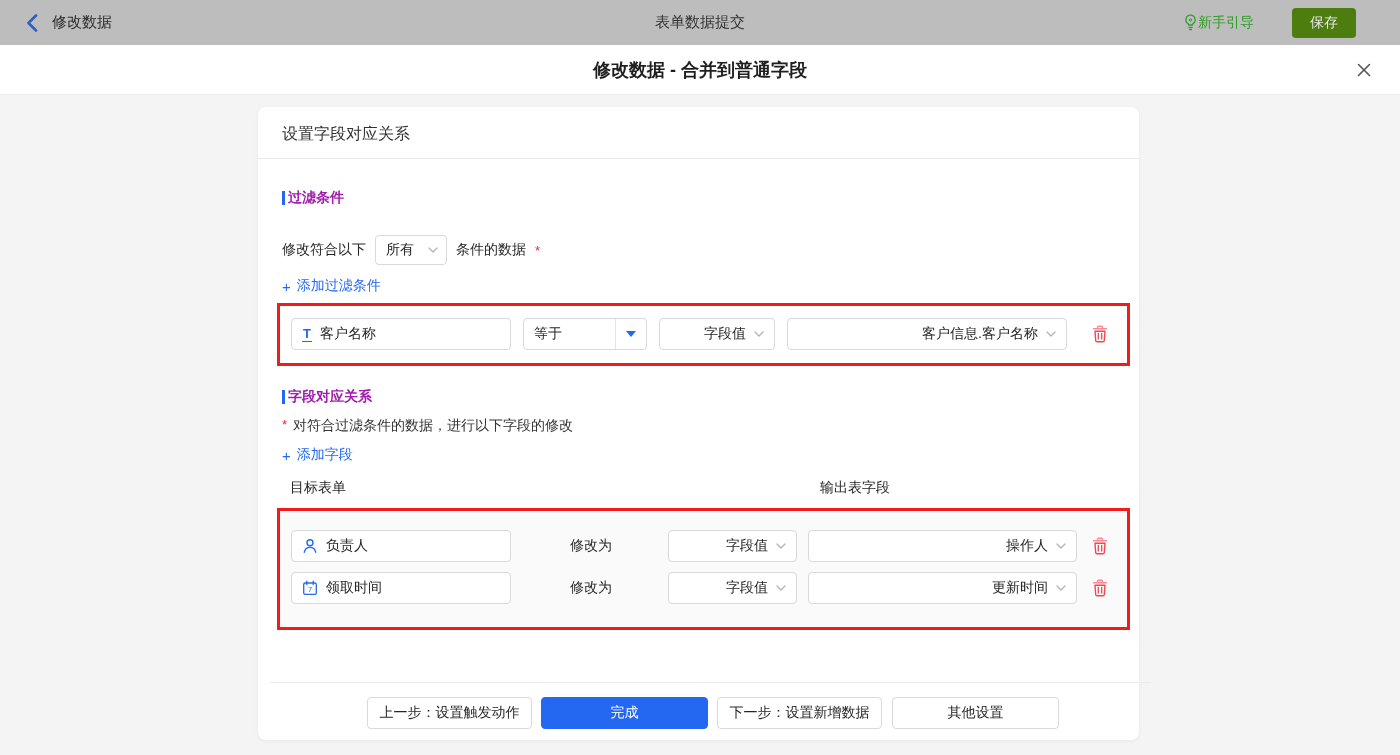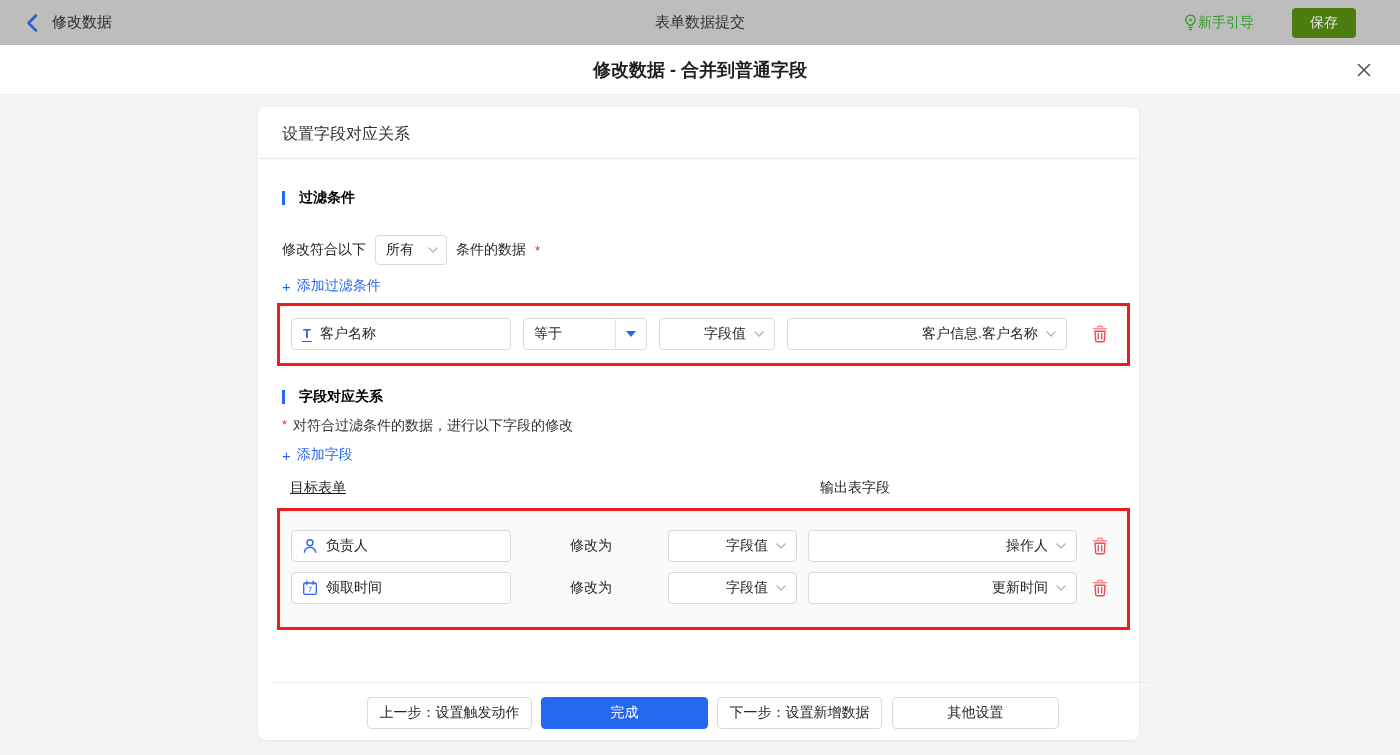--- a/index.html
+++ b/index.html
@@ -21,35 +21,35 @@
   .modal-title { font-size:18px; font-weight:bold; color:#1f1f1f; }
   .close-btn { position:absolute; right:26px; top:15px; width:20px; height:20px; display:flex; align-items:center; justify-content:center; cursor:pointer; }
 
   
   .page { position:absolute; left:0; top:95px; width:1400px; height:660px; background:#f4f4f5; }
   .card { position:absolute; left:258px; top:12px; width:881px; height:633px; background:#ffffff; border-radius:8px; box-shadow:0 1px 4px rgba(0,0,0,0.05); }
 
   .card-title { position:absolute; left:24px; top:17px; font-size:16px; color:#333; }
   .card-divider { position:absolute; left:0; top:51px; width:100%; height:0; border-top:1px solid #e9e9e9; }
 
-  .section-title { position:absolute; left:24px; display:flex; align-items:center; gap:14px; font-weight:bold; font-size:14px; color:#000000; }
+  .section-title { position:absolute; left:24px; display:flex; align-items:center; gap:3px; font-weight:bold; font-size:14px; color:#a21caf; }
   .section-bar { width:3px; height:14px; background:#2468f2; }
   .sec1 { top:82px; } .sec2 { top:281px; }
 
   .match-row { position:absolute; left:24px; top:128px; height:30px; display:flex; align-items:center; gap:9px; }
   .mini-select { width:72px; height:30px; border:1px solid #d9d9d9; border-radius:4px; background:#fff; display:flex; align-items:center; justify-content:space-between; padding:0 8px 0 10px; cursor:pointer; }
   .req { color:#f5222d; font-size:13px; }
 
   .add-link { position:absolute; left:24px; display:flex; align-items:center; gap:6px; color:#2468f2; font-size:14px; cursor:pointer; }
   .add1 { top:170px; } .add2 { top:339px; }
   .plus { font-size:15px; }
 
   .hint-row { position:absolute; left:24px; top:310px; display:flex; align-items:flex-start; gap:6px; font-size:14px; color:#333; }
   .col-headers { position:absolute; left:0; top:372px; width:100%; height:18px; }
-  .col-target { position:absolute; left:32px; color:#1f1f1f;text-decoration:underline; }
+  .col-target { position:absolute; left:32px; color:#1f1f1f; }
   .col-output { position:absolute; left:562px; color:#1f1f1f; }
 
   
   .red-rect { position:absolute; left:19px; border:3px solid #f11b1b; }
   .rect1 { top:196px; width:853px; height:63px; background:#fff; }
   .rect2 { top:401px; width:853px; height:122px; background:#fafafa; }
 
   .cond-row { position:absolute; left:0; top:12px; width:100%; height:32px; }
   .map-row { position:absolute; left:0; width:100%; height:32px; }
   .mr1 { top:19px; } .mr2 { top:61px; }

